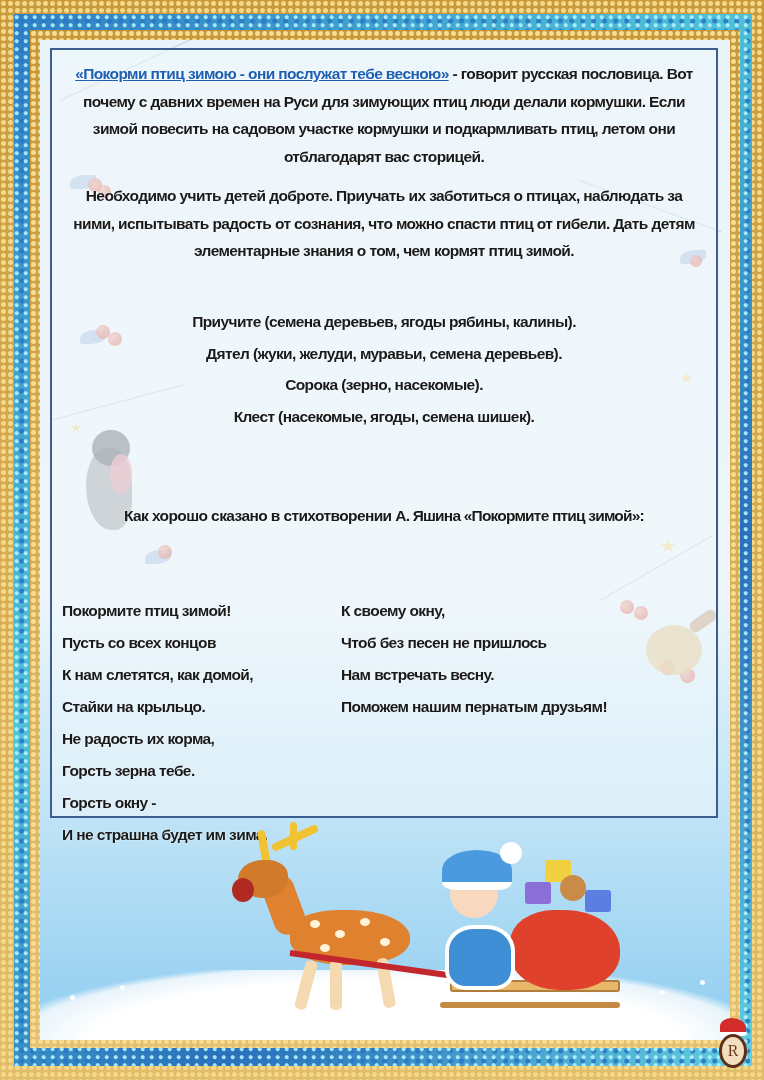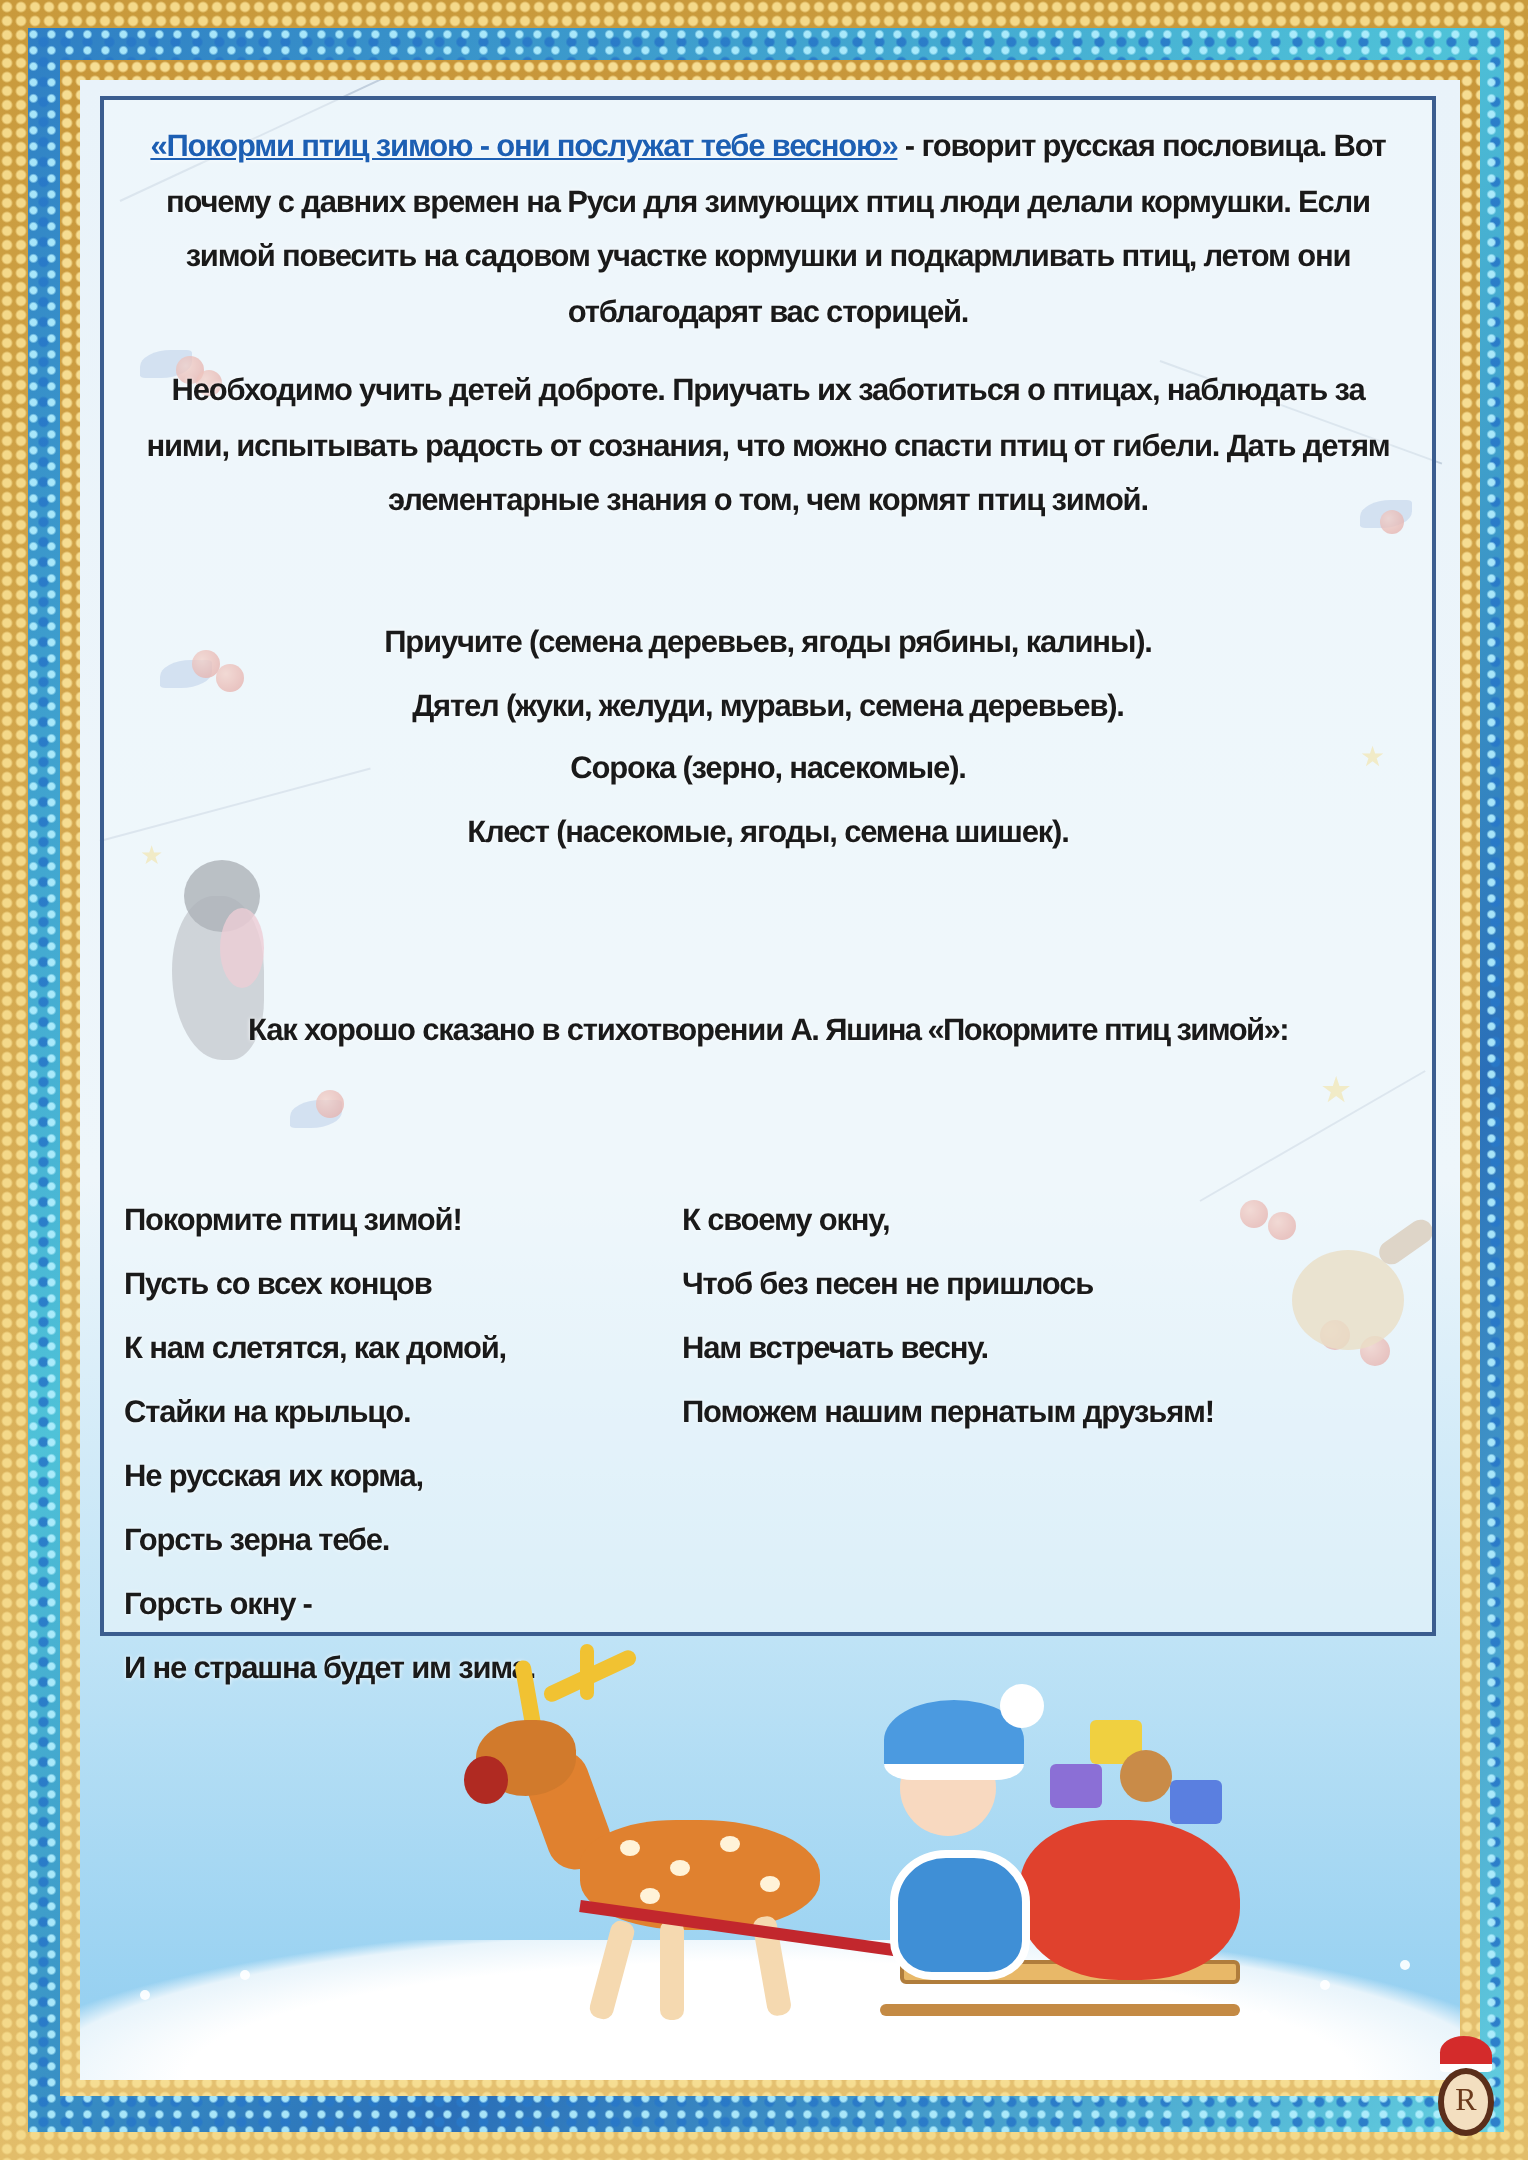--- a/index.html
+++ b/index.html
@@ -170,21 +170,21 @@
 
     <div class="text quote">
       <span>Как хорошо сказано в стихотворении </span><span class="strong">А. Яшина «Покормите птиц зимой»:</span>
     </div>
 
     <div class="poem-col poem-left">
       <div>Покормите птиц зимой!</div>
       <div>Пусть со всех концов</div>
       <div>К нам слетятся, как домой,</div>
       <div>Стайки на крыльцо.</div>
-      <div>Не русская их корма,</div>
+      <div>Не радость их корма,</div>
       <div>Горсть зерна тебе.</div>
       <div>Горсть окну -</div>
       <div>И не страшна будет им зима.</div>
     </div>
     <div class="poem-col poem-right">
       <div>К своему окну,</div>
       <div>Чтоб без песен не пришлось</div>
       <div>Нам встречать весну.</div>
       <div>Поможем нашим пернатым друзьям!</div>
     </div>

